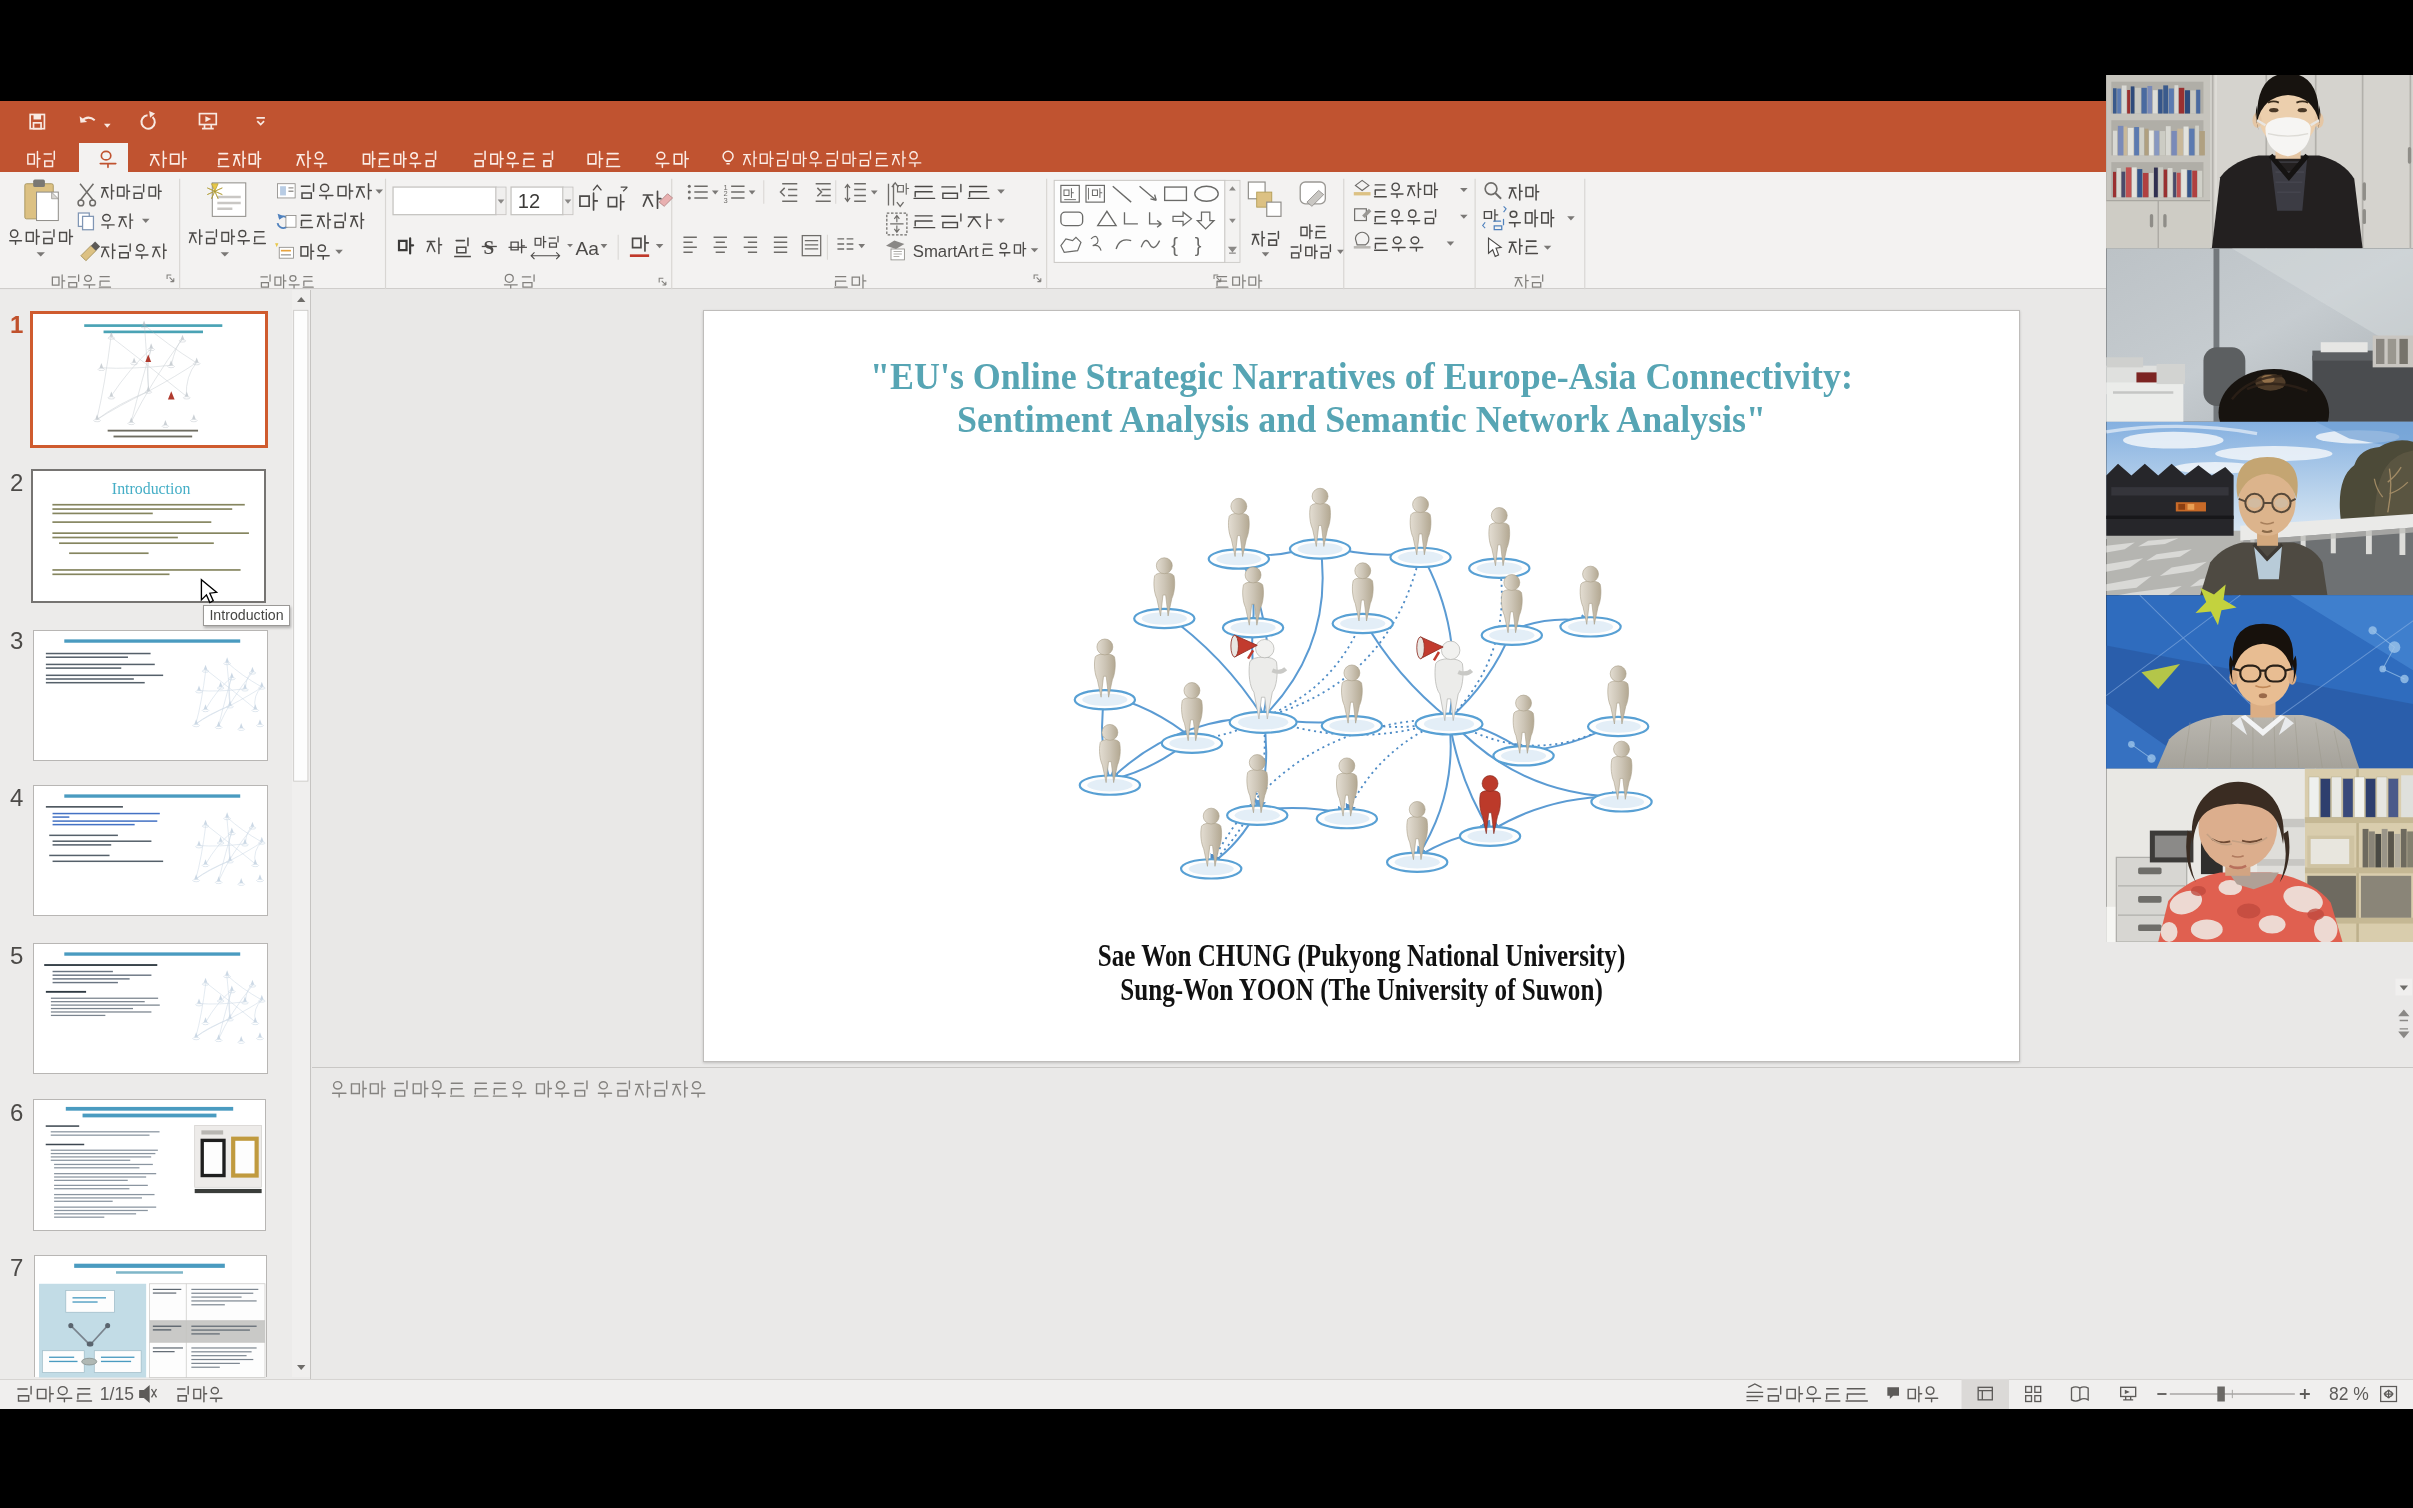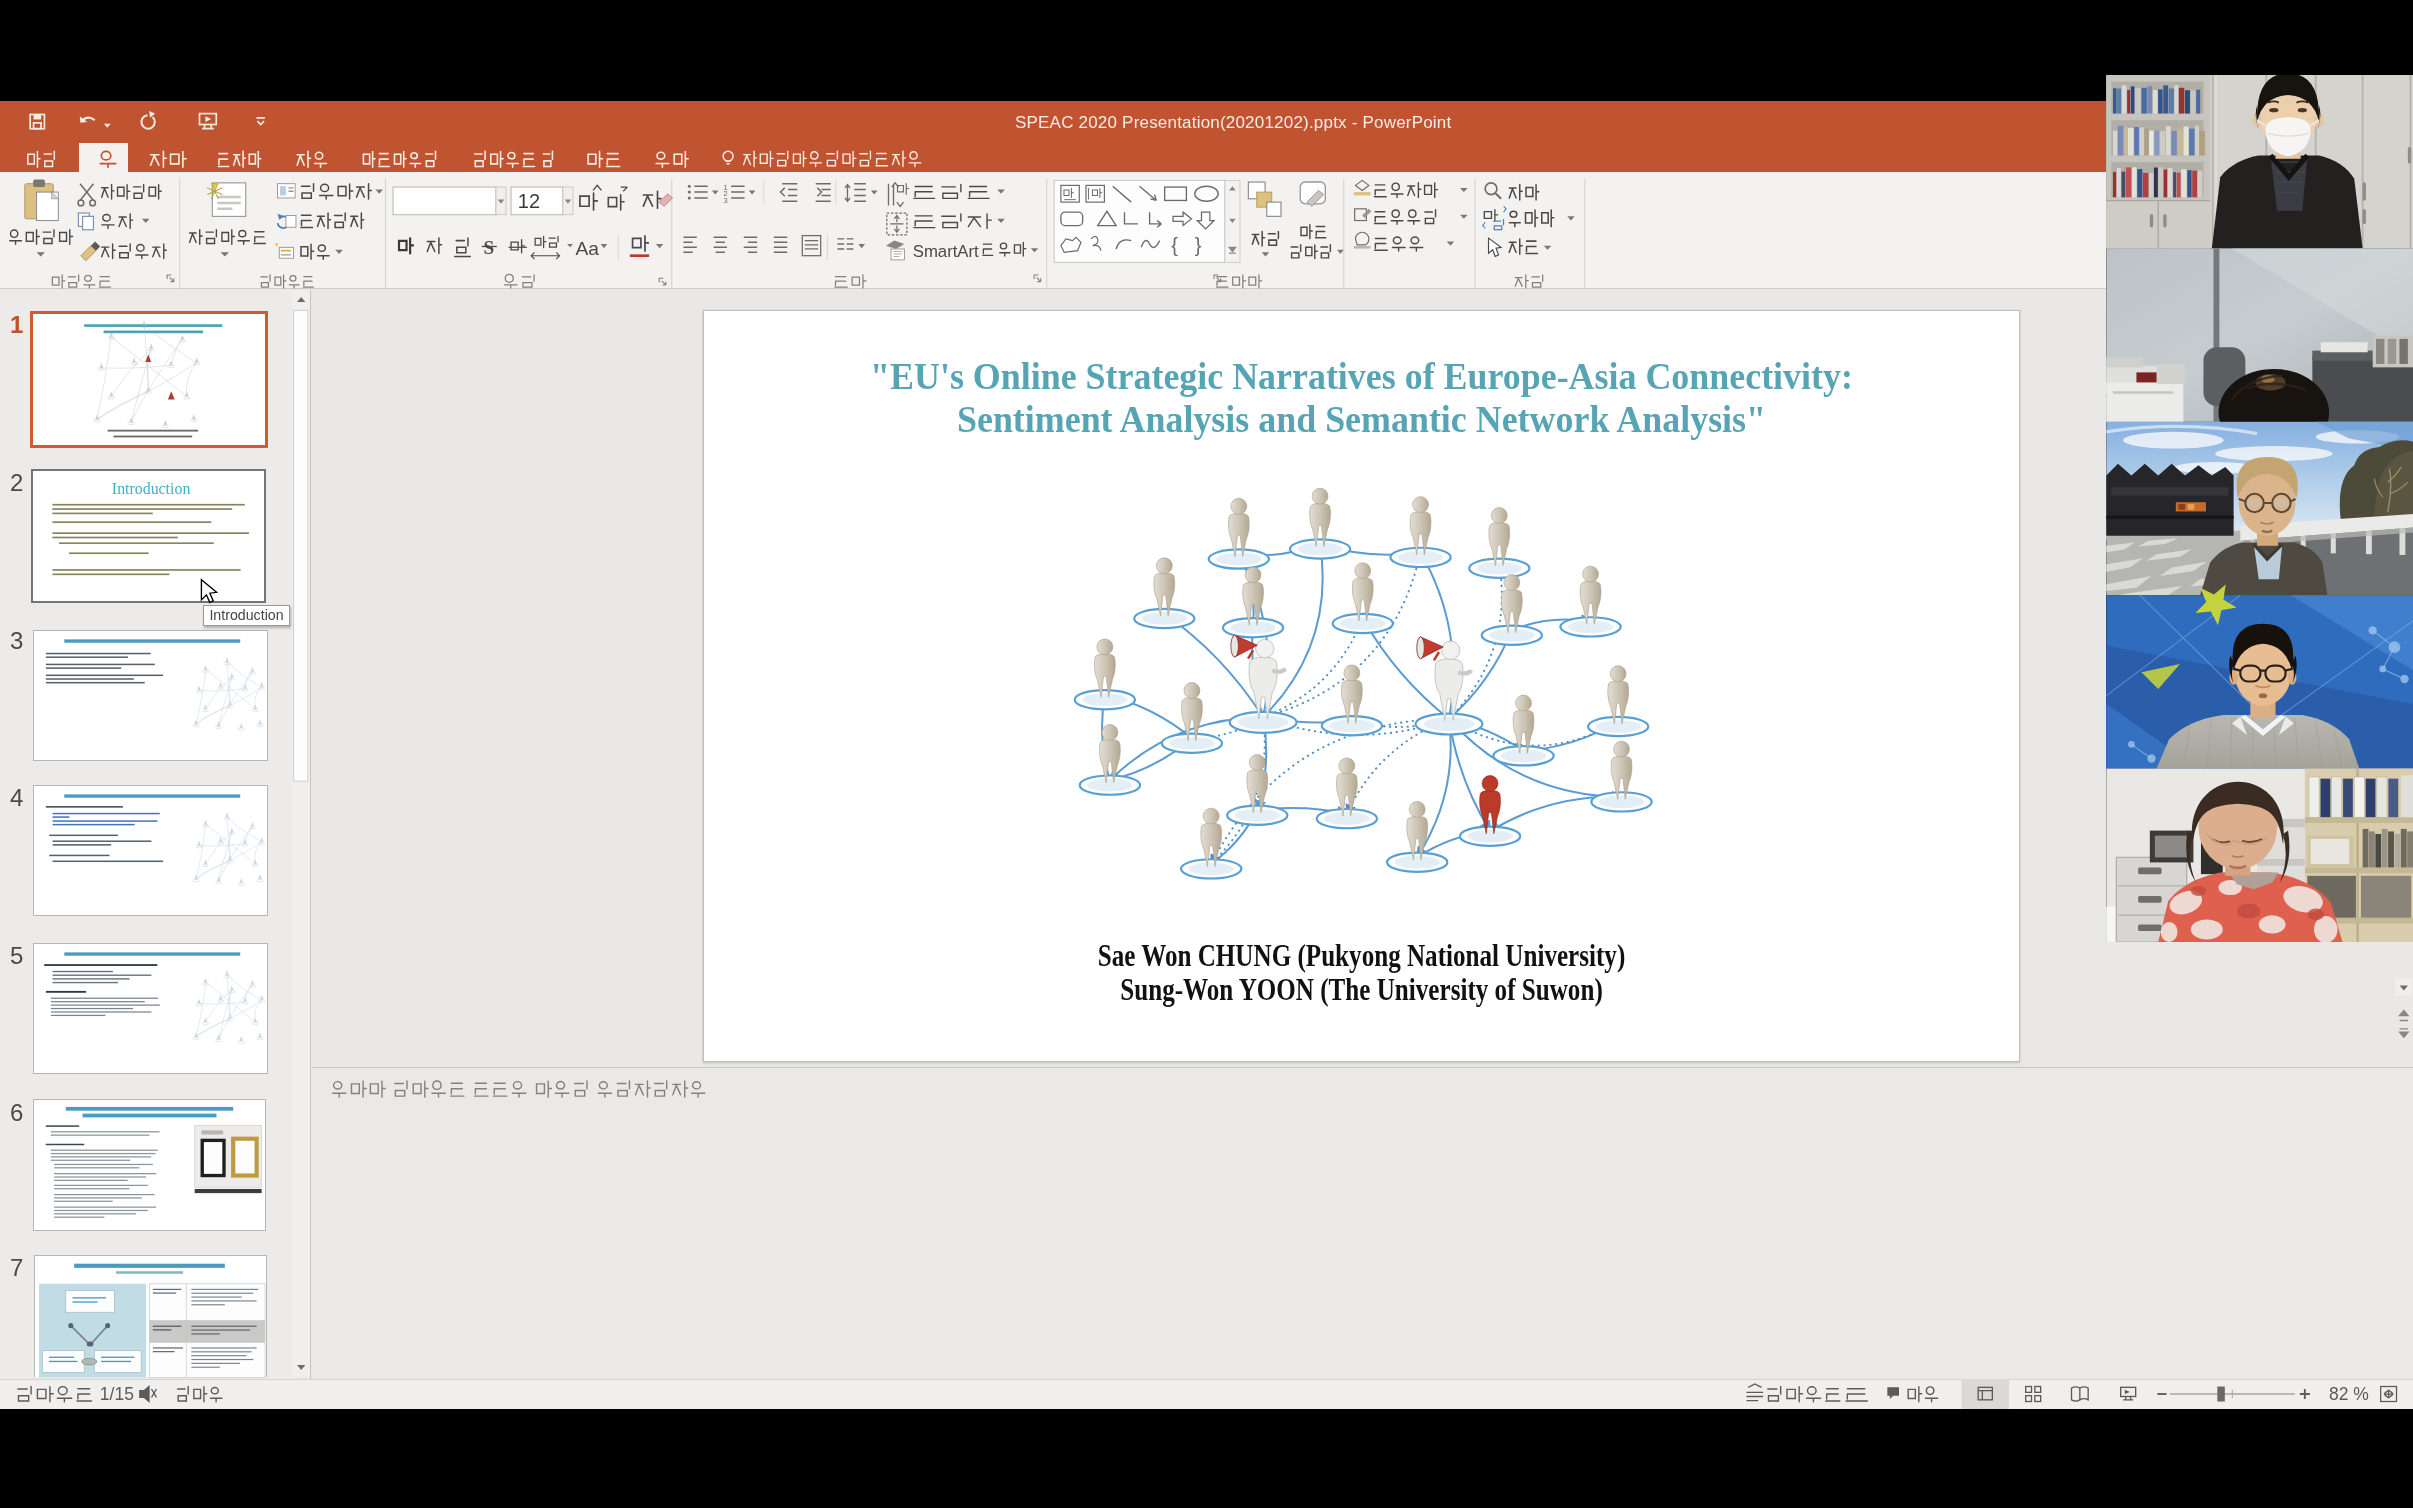--- a/index.html
+++ b/index.html
@@ -18,21 +18,20 @@
       <path d="M124 27 l8 0 -4 5z" fill="#f8e9e2"></path>
       <path d="M176 17 a8,8 0 1,0 6,2" stroke="#f8e9e2" stroke-width="2.4" fill="none"></path>
       <path d="M178 12 l7 3 -6 5z" fill="#f8e9e2"></path>
       <g stroke="#f8e9e2" stroke-width="2" fill="none">
         <rect x="238" y="15" width="20" height="13"></rect>
         <path d="M244 28 v5 M252 28 v5 M241 33 h14"></path>
         <path d="M245 18 l7 3.5 -7 3.5z" fill="#f8e9e2" stroke="none"></path>
       </g>
       <path d="M306 20 h10 M307 24 l4 4 4-4" stroke="#f8e9e2" stroke-width="2" fill="none"></path>
     </svg>
-    <div class="abs" style="left:1015px;top:2.5px;width:587px;height:37px;line-height:37px;color:#f7ece6;font-size:17px;letter-spacing:0.2px">SPEAC 2020 Presentation(20201202).pptx - PowerPoint</div>
     <div class="abs" style="left:0;top:42px;width:2413px;height:29px;background:#c05330"></div>
     <div class="abs" style="left:79px;top:42px;width:49px;height:29px;background:#f3f2f1"></div>
     <svg style="position:absolute;left:0px;top:42px;overflow:visible" width="964" height="29" viewBox="0 0 1150 35">
       <path d="M26.9,13.6h7.8v11.6h-7.8ZM38.5,10.3V29.4M38.5,19.1h3.1M46.6,13.2h8.6M58.8,10.1V19.5M47.3,21.6h9.4v6.7h-9.4Z" fill="none" stroke="#fbece5" stroke-width="1.80" stroke-linecap="round" opacity="1.0"></path>
       <path d="M115.6,15.3a5.7,5.1 0 1,0 11.4,0a5.7,5.1 0 1,0 -11.4,0ZM114.3,24.8h18.7M123.6,24.8V29.4" fill="none" stroke="#c05330" stroke-width="2.00" stroke-linecap="round" opacity="1.0"></path>
       <path d="M175.0,14.2h10.1M180.0,14.2L175.0,26.8M180.0,16.4L185.1,26.8M190.5,10.1V29.4M190.5,18.5h3.6M199.1,13.6h10.1v11.6h-10.1ZM214.0,10.3V29.4M214.0,19.1h4.0" fill="none" stroke="#fbece5" stroke-width="1.90" stroke-linecap="round" opacity="1.0"></path>
       <path d="M257.5,12.8h10.4M257.5,19.5h10.4M257.5,19.5v6.3M256.7,28.3h12.6M275.3,14.2h7.4M279.0,14.2L275.3,26.8M279.0,16.4L282.7,26.8M286.7,10.1V29.4M286.7,18.5h2.7M294.1,13.6h7.4v11.6h-7.4ZM305.0,10.3V29.4M305.0,19.1h3.0" fill="none" stroke="#fbece5" stroke-width="1.90" stroke-linecap="round" opacity="1.0"></path>
       <path d="M351.9,14.2h8.6M356.1,14.2L351.9,26.8M356.1,16.4L360.4,26.8M365.0,10.1V29.4M365.0,18.5h3.1M373.9,15.3a4.4,4.0 0 1,0 8.9,0a4.4,4.0 0 1,0 -8.9,0ZM372.9,24.8h14.5M380.1,24.8V29.4" fill="none" stroke="#fbece5" stroke-width="1.90" stroke-linecap="round" opacity="1.0"></path>
       <path d="M431.9,13.6h7.5v11.6h-7.5ZM443.0,10.3V29.4M443.0,19.1h3.0M451.3,12.8h10.5M451.3,19.5h10.5M451.3,19.5v6.3M450.5,28.3h12.7M469.4,13.6h7.5v11.6h-7.5ZM480.5,10.3V29.4M480.5,19.1h3.0M489.1,15.3a3.9,3.5 0 1,0 7.8,0a3.9,3.5 0 1,0 -7.8,0ZM488.2,24.8h12.7M494.5,24.8V29.4M507.2,13.2h8.2M518.9,10.1V19.5M507.8,21.6h9.0v6.7h-9.0Z" fill="none" stroke="#fbece5" stroke-width="1.90" stroke-linecap="round" opacity="1.0"></path>
       <path d="M566.3,13.2h8.8M578.7,10.1V19.5M566.9,21.6h9.5v6.7h-9.5ZM585.6,13.6h8.0v11.6h-8.0ZM597.4,10.3V29.4M597.4,19.1h3.2M606.3,15.3a4.1,3.7 0 1,0 8.3,0a4.1,3.7 0 1,0 -8.3,0ZM605.3,24.8h13.5M612.0,24.8V29.4M625.7,12.8h11.1M625.7,19.5h11.1M625.7,19.5v6.3M624.9,28.3h13.5" fill="none" stroke="#fbece5" stroke-width="1.90" stroke-linecap="round" opacity="1.0"></path>

